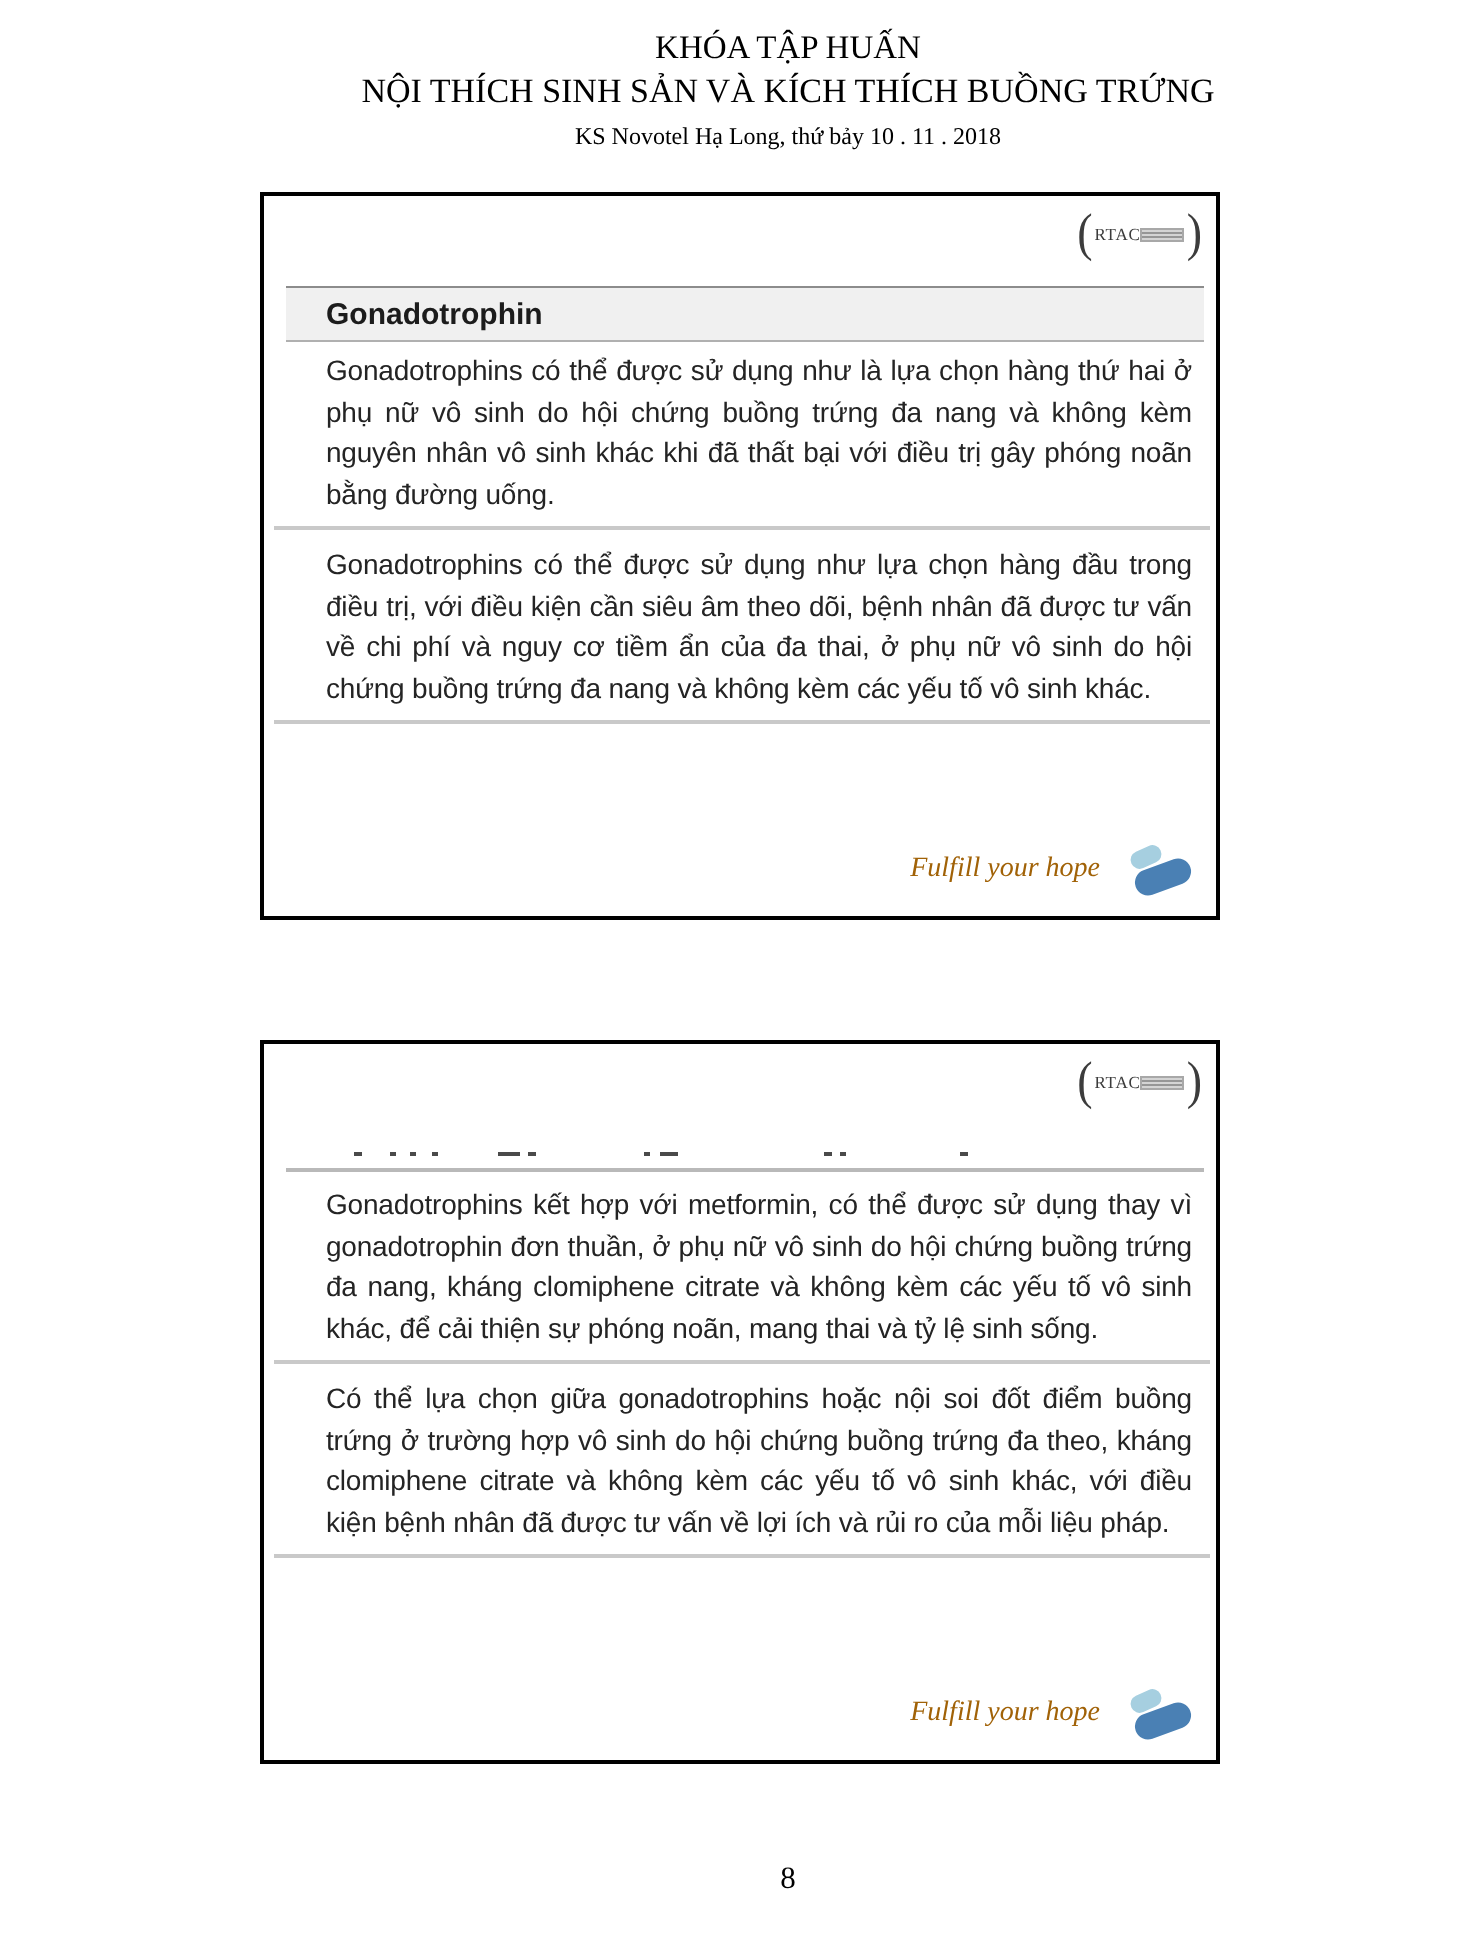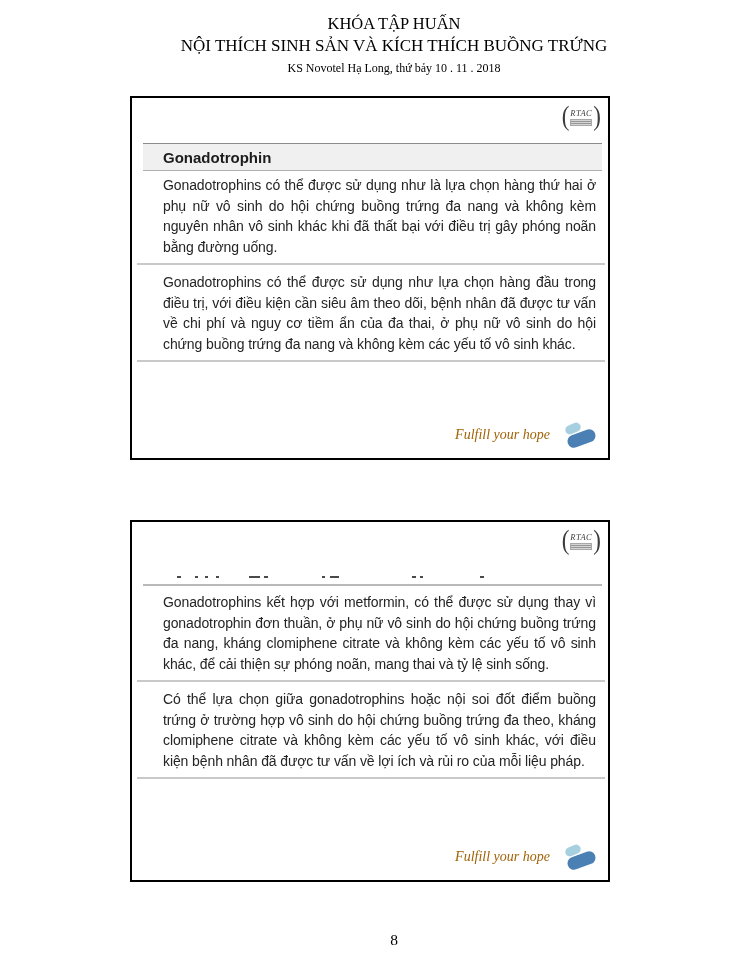--- a/index.html
+++ b/index.html
@@ -14,21 +14,21 @@
 
   
   .slide { position:absolute; left:130px; width:476px; border:2px solid #000; background:#fff; }
   #slide1 { top:96px;  height:360px; }
   #slide2 { top:520px; height:358px; }
 
   
   .rtac { position:absolute; top:6px; right:7px; display:flex; align-items:center;
           color:#3c3c3c; font-family:"Liberation Serif", serif; }
   .rtac .paren { font-size:23px; font-weight:400; line-height:26px; transform:scaleY(1.15); }
-  .rtac-core { display:flex; flex-direction:column; margin:0 1px;font-style:italic; }
+  .rtac-core { display:flex; flex-direction:row; margin:0 1px; }
   .rtac-text { font-size:8.5px; letter-spacing:0.4px; line-height:9px; }
   .rtac-bar  { width:20px; height:5px; margin-top:1px;
                background:repeating-linear-gradient(#d4d4d4 0 1px, #969696 1px 2px);
                border:0.5px solid #a8a8a8; }
 
   
   .heading-bar { position:absolute; top:45px; left:11px; right:6px; height:28px;
                  background:#f0f0f0; border-top:1.5px solid #8c8c8c; border-bottom:1.5px solid #b0b0b0;
                  display:flex; align-items:center; box-sizing:border-box; }
   .heading-text { font-family:"Liberation Sans", sans-serif; font-weight:bold;

